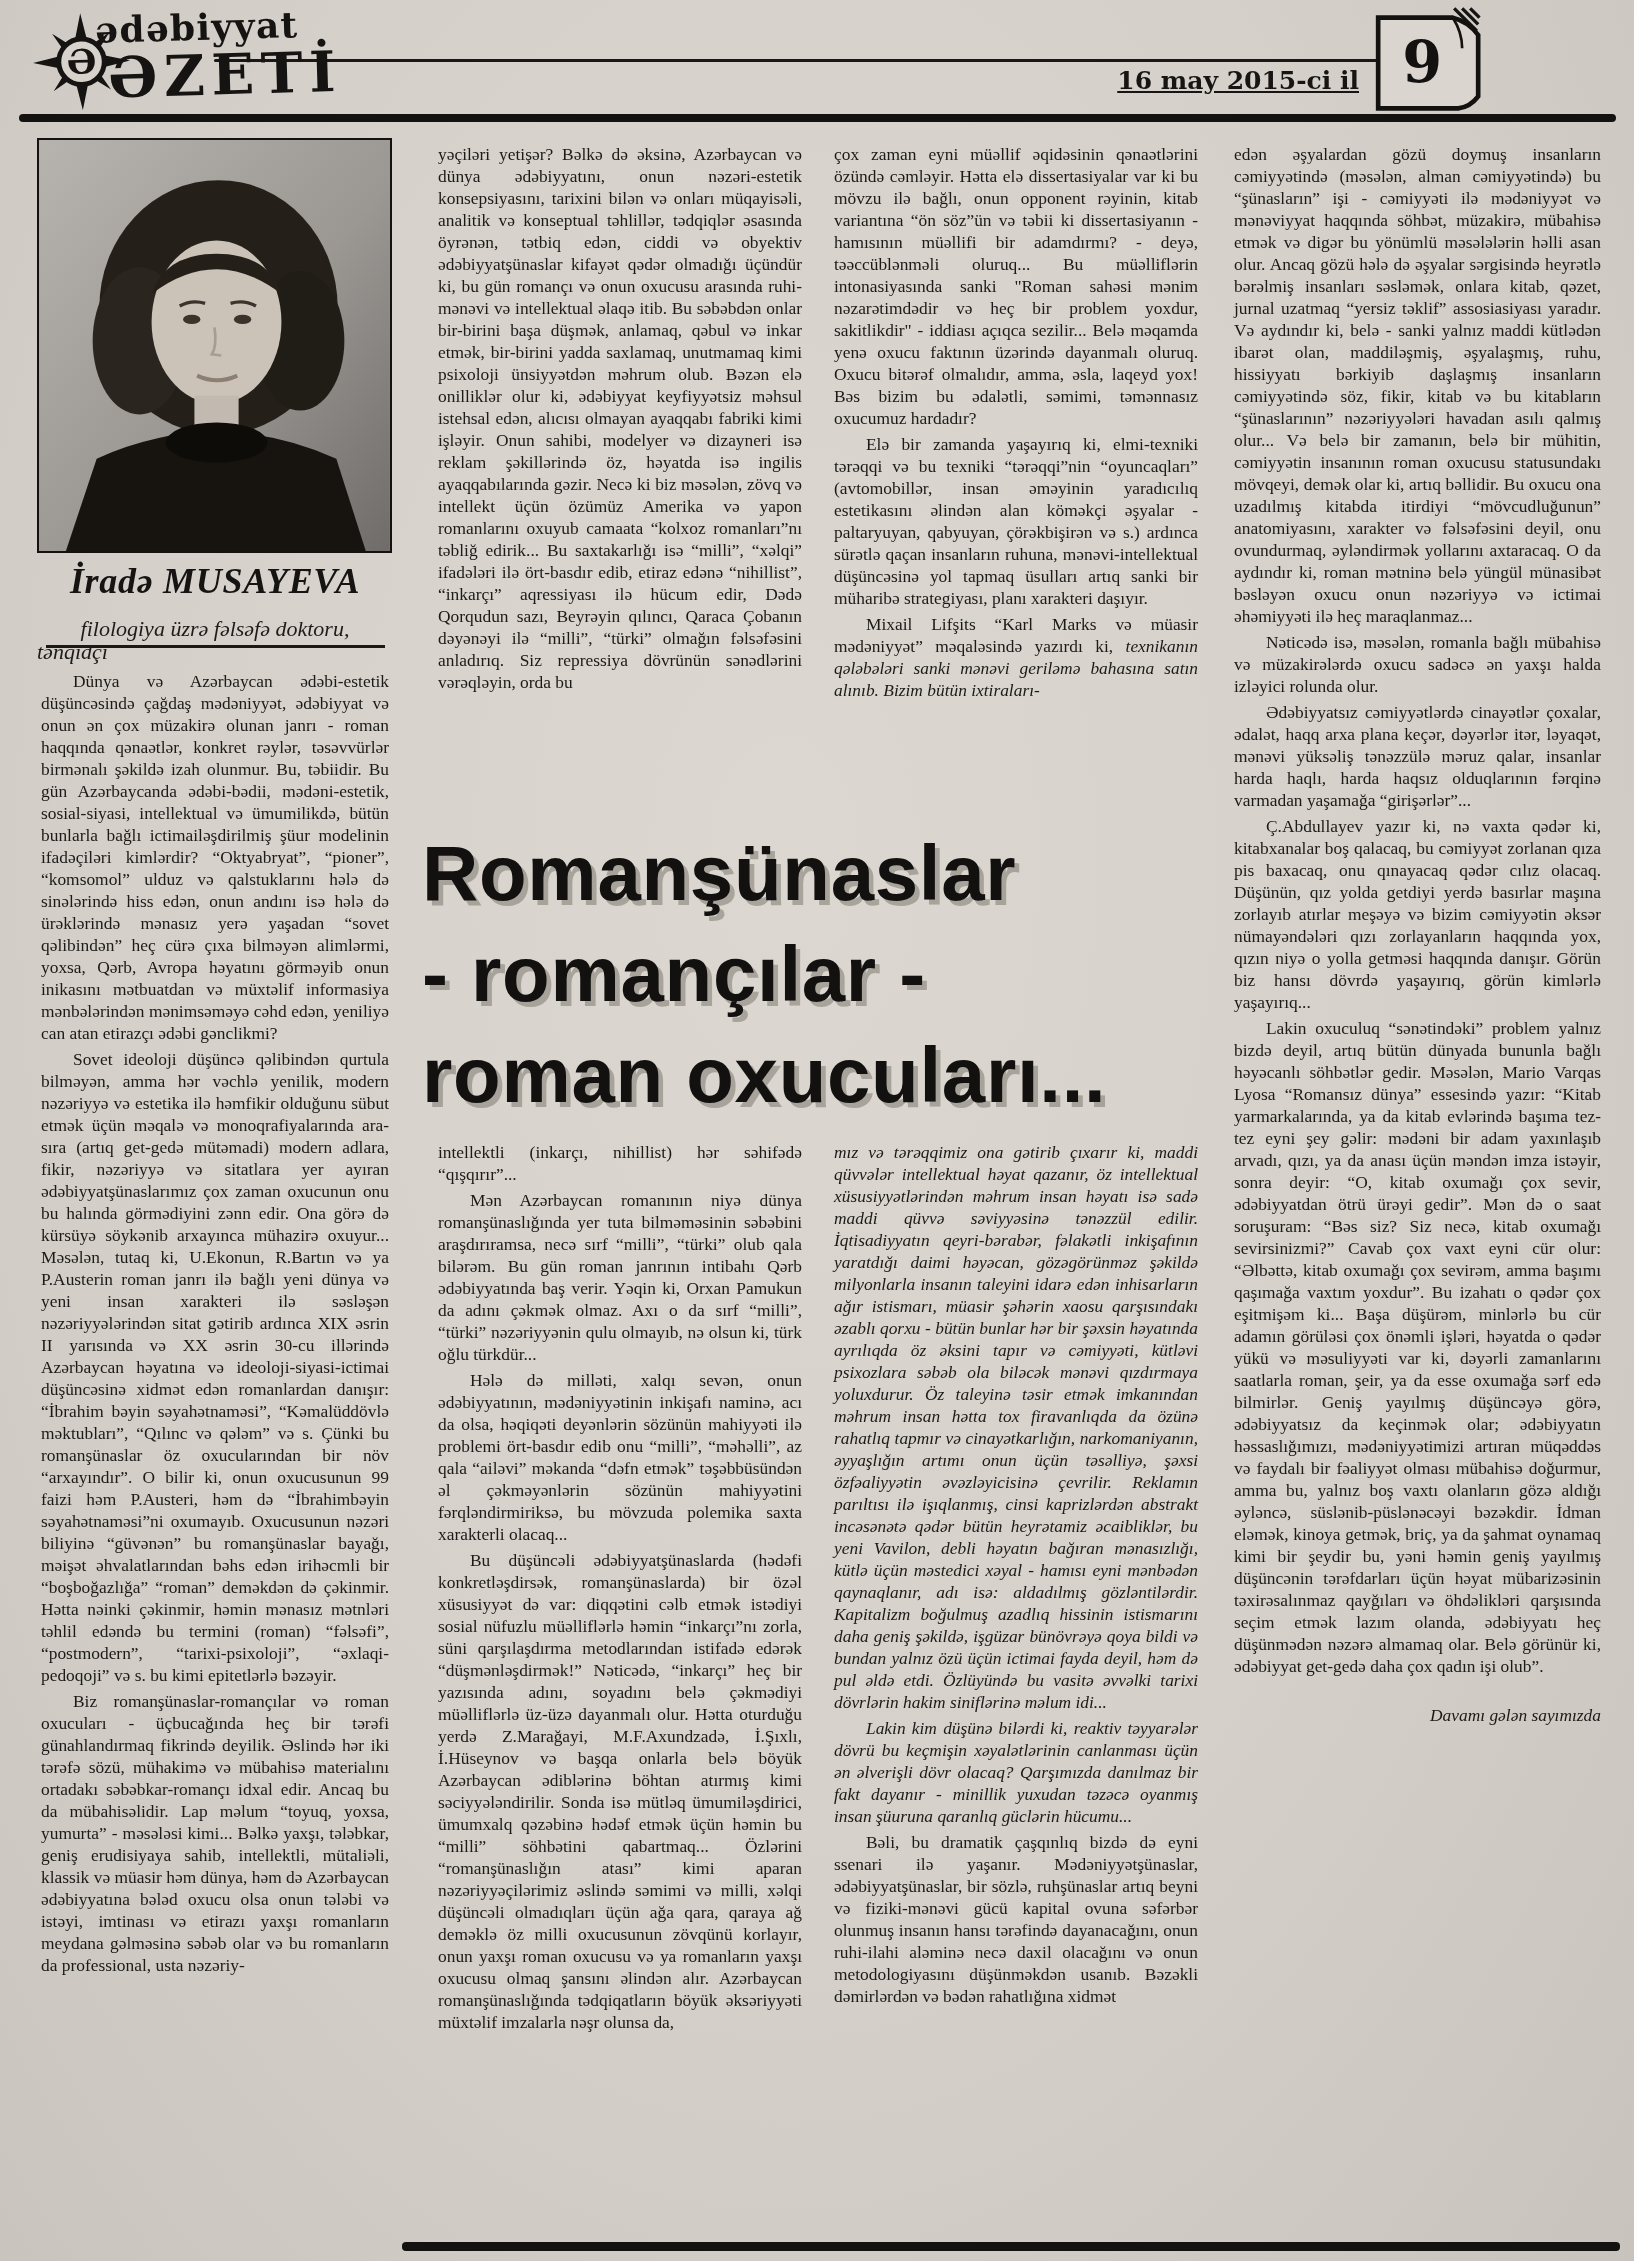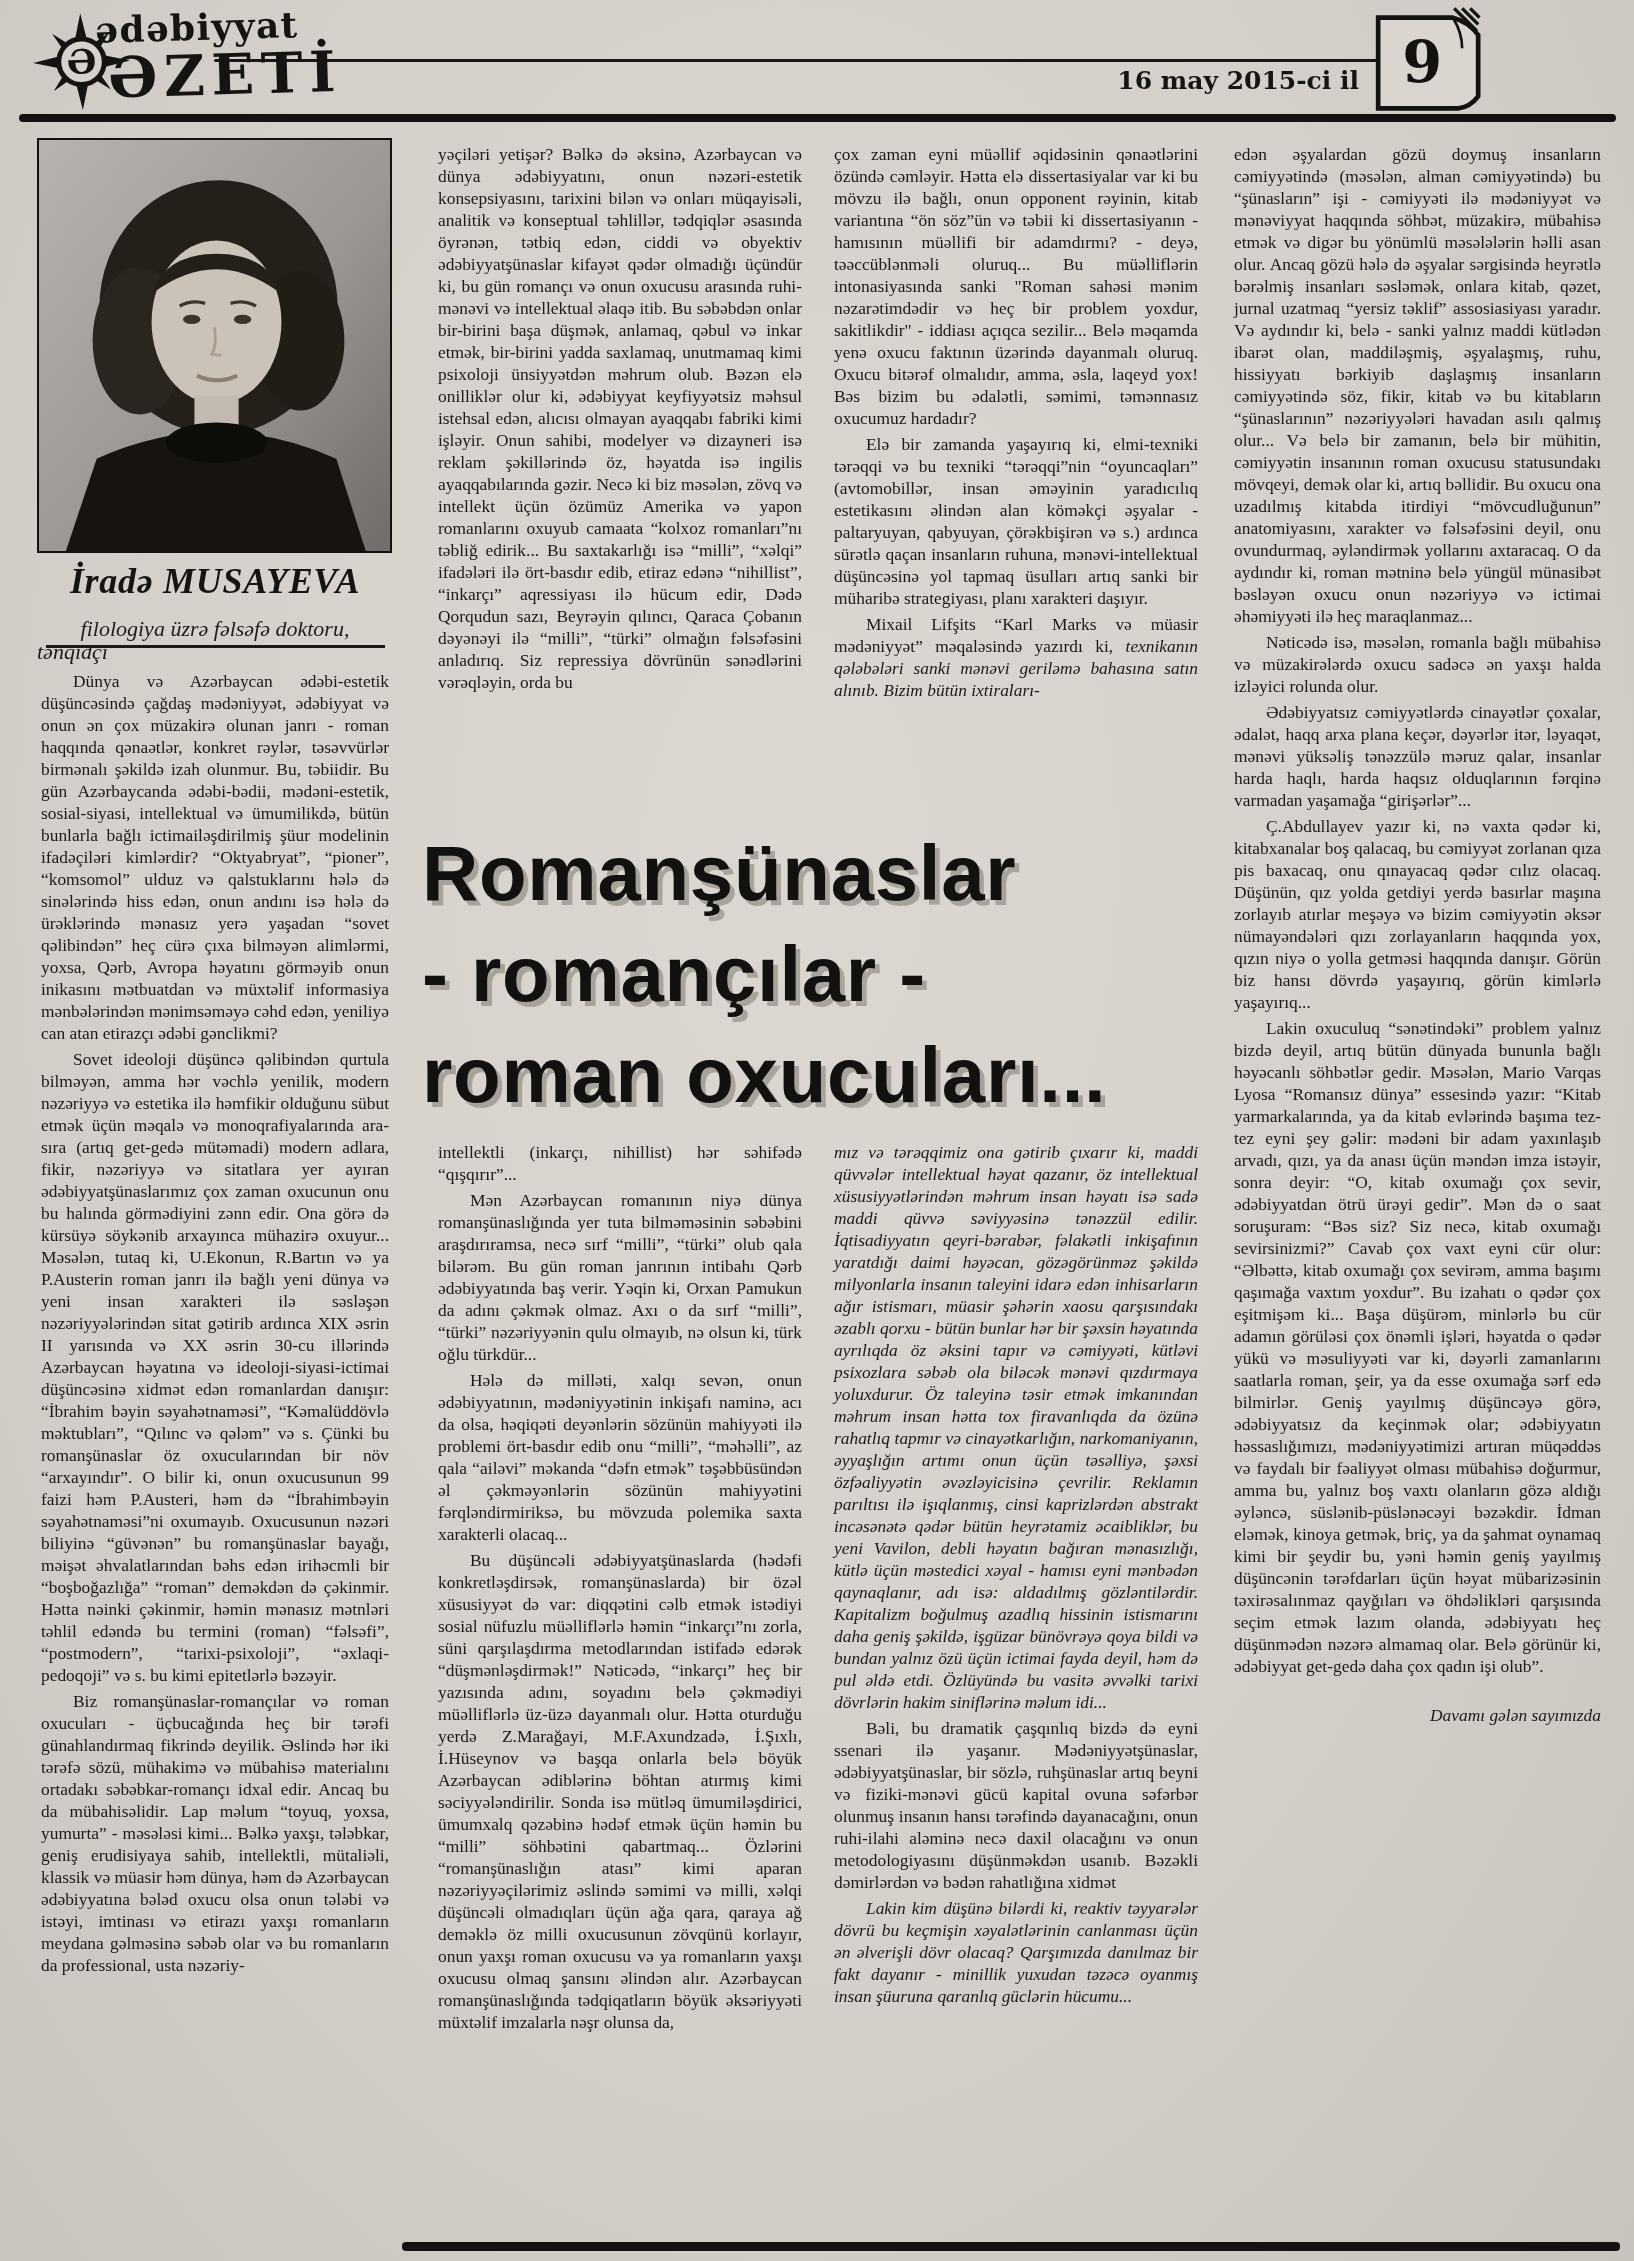--- a/index.html
+++ b/index.html
@@ -15,21 +15,21 @@
   
   .rule-thin-top{position:absolute;top:59px;left:214px;width:1198px;height:3.3px;background:#191817;border-radius:2px;}
   .rule-thick-header{position:absolute;top:114px;left:19px;width:1597px;height:8px;background:#131211;border-radius:4px;}
   .masthead-logo{position:absolute;left:32px;top:5.4px;width:402px;height:107px;transform:rotate(-1.6deg);}
   .logo-star{position:absolute;left:0;top:2.7px;width:99px;height:99px;}
   .logo-star text{font-family:"DejaVu Serif",serif;font-weight:bold;}
   .logo-text{position:absolute;left:64px;top:0;}
   .logo-top{font-family:"DejaVu Serif",serif;font-weight:bold;font-size:36px;letter-spacing:1.3px;color:#151413;}
   .logo-bottom{font-family:"DejaVu Serif",serif;font-weight:bold;font-size:56px;line-height:54px;letter-spacing:6.7px;margin-left:12px;color:#151413;}
   .issue-date{position:absolute;left:1071px;top:66px;width:288px;text-align:right;
-    font-family:"DejaVu Serif",serif;font-weight:bold;font-size:25px;color:#161514;}
+    font-family:"DejaVu Serif",serif;font-weight:bold;font-size:25px;color:#161514;text-decoration:underline;}
   .page-badge{position:absolute;left:1370px;top:6.7px;width:111px;height:108px;}
   
   .col{position:absolute;font-size:17.4px;line-height:22px;overflow:hidden;text-align:justify;}
   .col1-text{left:37px;top:666px;width:356px;height:1590px;}
   .col2-top{left:434px;top:139px;width:372px;height:668px;}
   .col2-bottom{left:434px;top:1137px;width:372px;height:1106px;}
   .col3-top{left:830px;top:139px;width:372px;height:706px;}
   .col3-bottom{left:830px;top:1137px;width:372px;height:1106px;}
   .col4-text{left:1230px;top:139px;width:375px;height:2103px;}
   .para{margin:4px;text-align:justify;}
@@ -139,22 +139,22 @@
       <p class="para indent">Hələ də milləti, xalqı sevən, onun ədəbiyyatının, mədəniyyətinin inkişafı naminə, acı da olsa, həqiqəti deyənlərin sözünün mahiyyəti ilə problemi ört-basdır edib onu “milli”, “məhəlli”, az qala “ailəvi” məkanda “dəfn etmək” təşəbbüsündən əl çəkməyənlərin sözünün mahiyyətini fərqləndirmiriksə, bu mövzuda polemika saxta xarakterli olacaq...</p>
       <p class="para indent">Bu düşüncəli ədəbiyyatşünaslarda (hədəfi konkretləşdirsək, romanşünaslarda) bir özəl xüsusiyyət də var: diqqətini cəlb etmək istədiyi sosial nüfuzlu müəlliflərlə həmin “inkarçı”nı zorla, süni qarşılaşdırma metodlarından istifadə edərək “düşmənləşdirmək!” Nəticədə, “inkarçı” heç bir yazısında adını, soyadını belə çəkmədiyi müəlliflərlə üz-üzə dayanmalı olur. Hətta oturduğu yerdə Z.Marağayi, M.F.Axundzadə, İ.Şıxlı, İ.Hüseynov və başqa onlarla belə böyük Azərbaycan ədiblərinə böhtan atırmış kimi səciyyələndirilir. Sonda isə mütləq ümumiləşdirici, ümumxalq qəzəbinə hədəf etmək üçün həmin bu “milli” söhbətini qabartmaq... Özlərini “romanşünaslığın atası” kimi aparan nəzəriyyəçilərimiz əslində səmimi və milli, xəlqi düşüncəli olmadıqları üçün ağa qara, qaraya ağ deməklə öz milli oxucusunun zövqünü korlayır, onun yaxşı roman oxucusu və ya romanların yaxşı oxucusu olmaq şansını əlindən alır. Azərbaycan romanşünaslığında tədqiqatların böyük əksəriyyəti müxtəlif imzalarla nəşr olunsa da,</p>
     </div>
   <div class="col col3-top">
       <p class="para">çox zaman eyni müəllif əqidəsinin qənaətlərini özündə cəmləyir. Hətta elə dissertasiyalar var ki bu mövzu ilə bağlı, onun opponent rəyinin, kitab variantına “ön söz”ün və təbii ki dissertasiyanın - hamısının müəllifi bir adamdırmı? - deyə, təəccüblənməli oluruq... Bu müəlliflərin intonasiyasında sanki "Roman sahəsi mənim nəzarətimdədir və heç bir problem yoxdur, sakitlikdir" - iddiası açıqca sezilir... Belə məqamda yenə oxucu faktının üzərində dayanmalı oluruq. Oxucu bitərəf olmalıdır, amma, əsla, laqeyd yox! Bəs bizim bu ədalətli, səmimi, təmənnasız oxucumuz hardadır?</p>
       <p class="para indent">Elə bir zamanda yaşayırıq ki, elmi-texniki tərəqqi və bu texniki “tərəqqi”nin “oyuncaqları” (avtomobillər, insan əməyinin yaradıcılıq estetikasını əlindən alan köməkçi əşyalar - paltaryuyan, qabyuyan, çörəkbişirən və s.) ardınca sürətlə qaçan insanların ruhuna, mənəvi-intellektual düşüncəsinə yol tapmaq üsulları artıq sanki bir müharibə strategiyası, planı xarakteri daşıyır.</p>
       <p class="para indent"><span>Mixail Lifşits “Karl Marks və müasir mədəniyyət” məqaləsində yazırdı ki, </span><span class="italic">texnikanın qələbələri sanki mənəvi geriləmə bahasına satın alınıb. Bizim bütün ixtiraları-</span></p>
     </div>
   <div class="col col3-bottom">
       <p class="para italic">mız və tərəqqimiz ona gətirib çıxarır ki, maddi qüvvələr intellektual həyat qazanır, öz intellektual xüsusiyyətlərindən məhrum insan həyatı isə sadə maddi qüvvə səviyyəsinə tənəzzül edilir. İqtisadiyyatın qeyri-bərabər, fəlakətli inkişafının yaratdığı daimi həyəcan, gözəgörünməz şəkildə milyonlarla insanın taleyini idarə edən inhisarların ağır istismarı, müasir şəhərin xaosu qarşısındakı əzablı qorxu - bütün bunlar hər bir şəxsin həyatında ayrılıqda öz əksini tapır və cəmiyyəti, kütləvi psixozlara səbəb ola biləcək mənəvi qızdırmaya yoluxdurur. Öz taleyinə təsir etmək imkanından məhrum insan hətta tox firavanlıqda da özünə rahatlıq tapmır və cinayətkarlığın, narkomaniyanın, əyyaşlığın artımı onun üçün təsəlliyə, şəxsi özfəaliyyətin əvəzləyicisinə çevrilir. Reklamın parıltısı ilə işıqlanmış, cinsi kaprizlərdən abstrakt incəsənətə qədər bütün heyrətamiz əcaibliklər, bu yeni Vavilon, debli həyatın bağıran mənasızlığı, kütlə üçün məstedici xəyal - hamısı eyni mənbədən qaynaqlanır, adı isə: aldadılmış gözləntilərdir. Kapitalizm boğulmuş azadlıq hissinin istismarını daha geniş şəkildə, işgüzar bünövrəyə qoya bildi və bundan yalnız özü üçün ictimai fayda deyil, həm də pul əldə etdi. Özlüyündə bu vasitə əvvəlki tarixi dövrlərin hakim siniflərinə məlum idi...</p>
+      <p class="para indent italic">Lakin kim düşünə bilərdi ki, reaktiv təyyarələr dövrü bu keçmişin xəyalətlərinin canlanması üçün ən əlverişli dövr olacaq? Qarşımızda danılmaz bir fakt dayanır - minillik yuxudan təzəcə oyanmış insan şüuruna qaranlıq güclərin hücumu...</p>
       <p class="para indent">Bəli, bu dramatik çaşqınlıq bizdə də eyni ssenari ilə yaşanır. Mədəniyyətşünaslar, ədəbiyyatşünaslar, bir sözlə, ruhşünaslar artıq beyni və fiziki-mənəvi gücü kapital ovuna səfərbər olunmuş insanın hansı tərəfində dayanacağını, onun ruhi-ilahi aləminə necə daxil olacağını və onun metodologiyasını düşünməkdən usanıb. Bəzəkli dəmirlərdən və bədən rahatlığına xidmət</p>
-      <p class="para indent italic">Lakin kim düşünə bilərdi ki, reaktiv təyyarələr dövrü bu keçmişin xəyalətlərinin canlanması üçün ən əlverişli dövr olacaq? Qarşımızda danılmaz bir fakt dayanır - minillik yuxudan təzəcə oyanmış insan şüuruna qaranlıq güclərin hücumu...</p>
     </div>
   <div class="col col4-text">
       <p class="para">edən əşyalardan gözü doymuş insanların cəmiyyətində (məsələn, alman cəmiyyətində) bu “şünasların” işi - cəmiyyəti ilə mədəniyyət və mənəviyyat haqqında söhbət, müzakirə, mübahisə etmək və digər bu yönümlü məsələlərin həlli asan olur. Ancaq gözü hələ də əşyalar sərgisində heyrətlə bərəlmiş insanları səsləmək, onlara kitab, qəzet, jurnal uzatmaq “yersiz təklif” assosiasiyası yaradır. Və aydındır ki, belə - sanki yalnız maddi kütlədən ibarət olan, maddiləşmiş, əşyalaşmış, ruhu, hissiyyatı bərkiyib daşlaşmış insanların cəmiyyətində söz, fikir, kitab və bu kitabların “şünaslarının” nəzəriyyələri havadan asılı qalmış olur... Və belə bir zamanın, belə bir mühitin, cəmiyyətin insanının roman oxucusu statusundakı mövqeyi, demək olar ki, artıq bəllidir. Bu oxucu ona uzadılmış kitabda itirdiyi “mövcudluğunun” anatomiyasını, xarakter və fəlsəfəsini deyil, onu ovundurmaq, əyləndirmək yollarını axtaracaq. O da aydındır ki, roman mətninə belə yüngül münasibət bəsləyən oxucu onun nəzəriyyə və ictimai əhəmiyyəti ilə heç maraqlanmaz...</p>
       <p class="para indent">Nəticədə isə, məsələn, romanla bağlı mübahisə və müzakirələrdə oxucu sadəcə ən yaxşı halda izləyici rolunda olur.</p>
       <p class="para indent">Ədəbiyyatsız cəmiyyətlərdə cinayətlər çoxalar, ədalət, haqq arxa plana keçər, dəyərlər itər, ləyaqət, mənəvi yüksəliş tənəzzülə məruz qalar, insanlar harda haqlı, harda haqsız olduqlarının fərqinə varmadan yaşamağa “girişərlər”...</p>
       <p class="para indent">Ç.Abdullayev yazır ki, nə vaxta qədər ki, kitabxanalar boş qalacaq, bu cəmiyyət zorlanan qıza pis baxacaq, onu qınayacaq qədər cılız olacaq. Düşünün, qız yolda getdiyi yerdə basırlar maşına zorlayıb atırlar meşəyə və bizim cəmiyyətin əksər nümayəndələri qızı zorlayanların haqqında yox, qızın niyə o yolla getməsi haqqında danışır. Görün biz hansı dövrdə yaşayırıq, görün kimlərlə yaşayırıq...</p>
       <p class="para indent">Lakin oxuculuq “sənətindəki” problem yalnız bizdə deyil, artıq bütün dünyada bununla bağlı həyəcanlı söhbətlər gedir. Məsələn, Mario Varqas Lyosa “Romansız dünya” essesində yazır: “Kitab yarmarkalarında, ya da kitab evlərində başıma tez-tez eyni şey gəlir: mədəni bir adam yaxınlaşıb arvadı, qızı, ya da anası üçün məndən imza istəyir, sonra deyir: “O, kitab oxumağı çox sevir, ədəbiyyatdan ötrü ürəyi gedir”. Mən də o saat soruşuram: “Bəs siz? Siz necə, kitab oxumağı sevirsinizmi?” Cavab çox vaxt eyni cür olur: “Əlbəttə, kitab oxumağı çox sevirəm, amma başımı qaşımağa vaxtım yoxdur”. Bu izahatı o qədər çox eşitmişəm ki... Başa düşürəm, minlərlə bu cür adamın görüləsi çox önəmli işləri, həyatda o qədər yükü və məsuliyyəti var ki, dəyərli zamanlarını saatlarla roman, şeir, ya da esse oxumağa sərf edə bilmirlər. Geniş yayılmış düşüncəyə görə, ədəbiyyatsız da keçinmək olar; ədəbiyyatın həssaslığımızı, mədəniyyətimizi artıran müqəddəs və faydalı bir fəaliyyət olması mübahisə doğurmur, amma bu, yalnız boş vaxtı olanların gözə aldığı əyləncə, süslənib-püslənəcəyi bəzəkdir. İdman eləmək, kinoya getmək, briç, ya da şahmat oynamaq kimi bir şeydir bu, yəni həmin geniş yayılmış düşüncənin tərəfdarları üçün həyat mübarizəsinin təxirəsalınmaz qayğıları və öhdəlikləri qarşısında seçim etmək lazım olanda, ədəbiyyatı heç düşünmədən nəzərə almamaq olar. Belə görünür ki, ədəbiyyat get-gedə daha çox qadın işi olub”.</p>
       <p class="para italic bold align-right">Davamı gələn sayımızda</p>
     </div>
 

